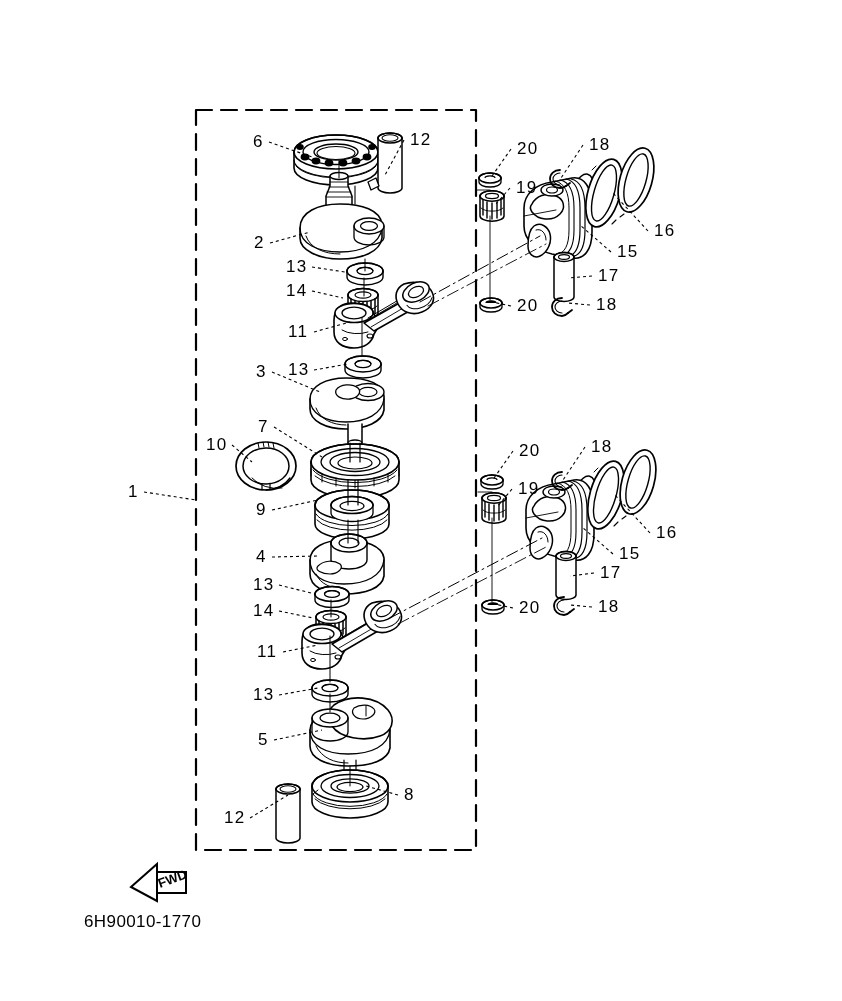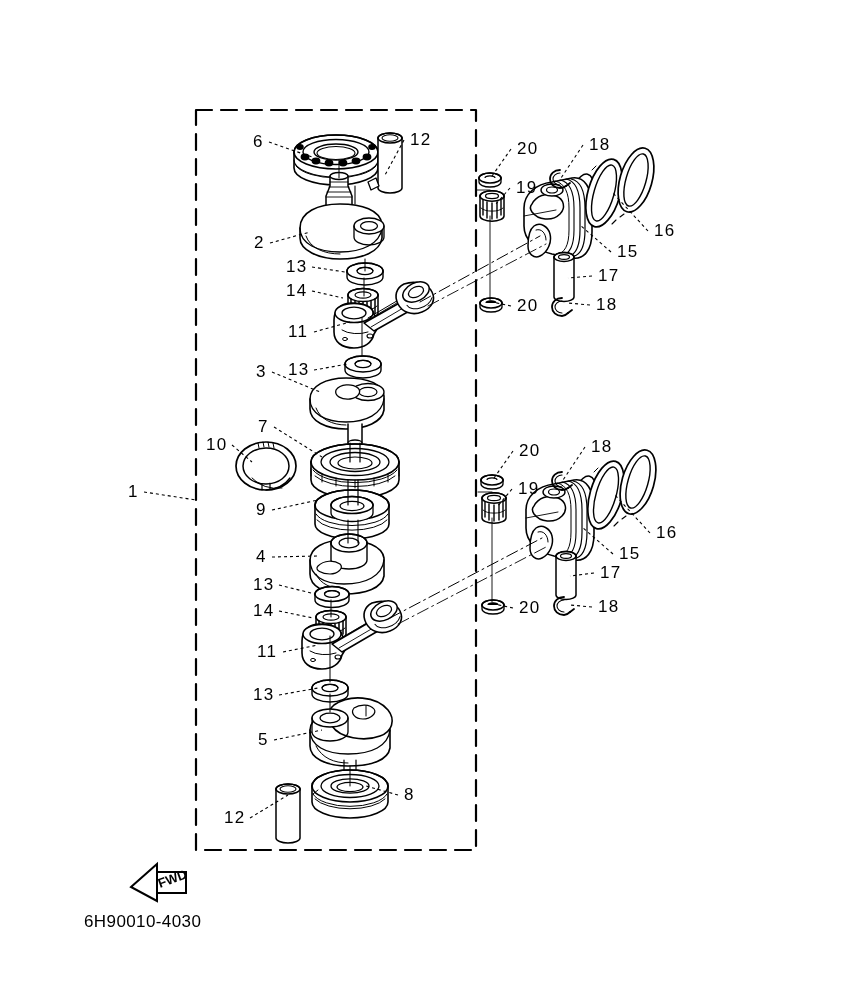--- a/index.html
+++ b/index.html
@@ -555,15 +555,15 @@
       </g>
 
   <g>
     <path d="M131 887 L157 864 L157 872 L186 872 L186 893 L157 893 L157 901 Z" fill="#fff" stroke="#000" stroke-width="2"></path>
     <path d="M157 872 L186 872 L186 893 L157 893 Z" fill="#fff" stroke="#000" stroke-width="2"></path>
     <text class="fwdtxt" x="160" y="888" transform="rotate(-20 160 888)">FWD</text>
   </g>
 
 </svg>
 
-<div class="partno">6H90010-4030</div>
+<div class="partno">6H90010-1770</div>
 
 </div>
 
 </body></html>

